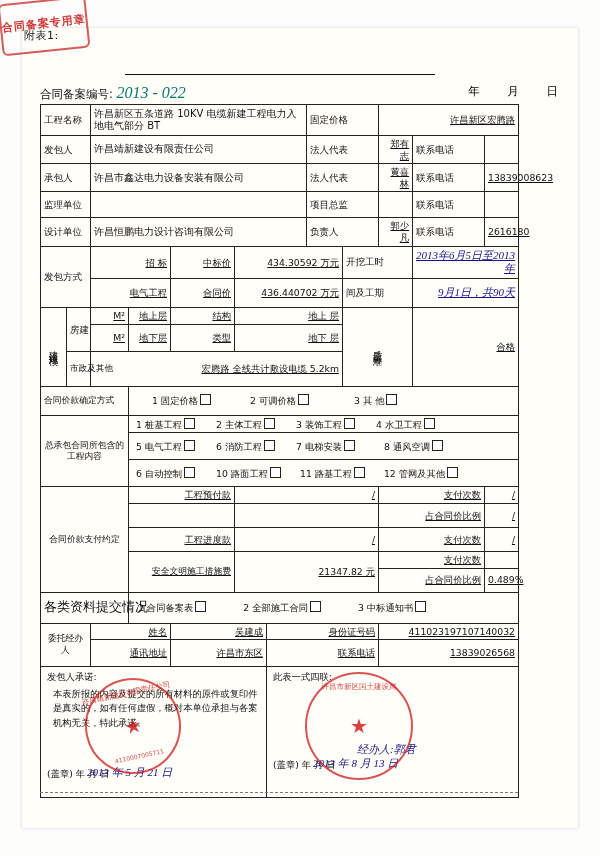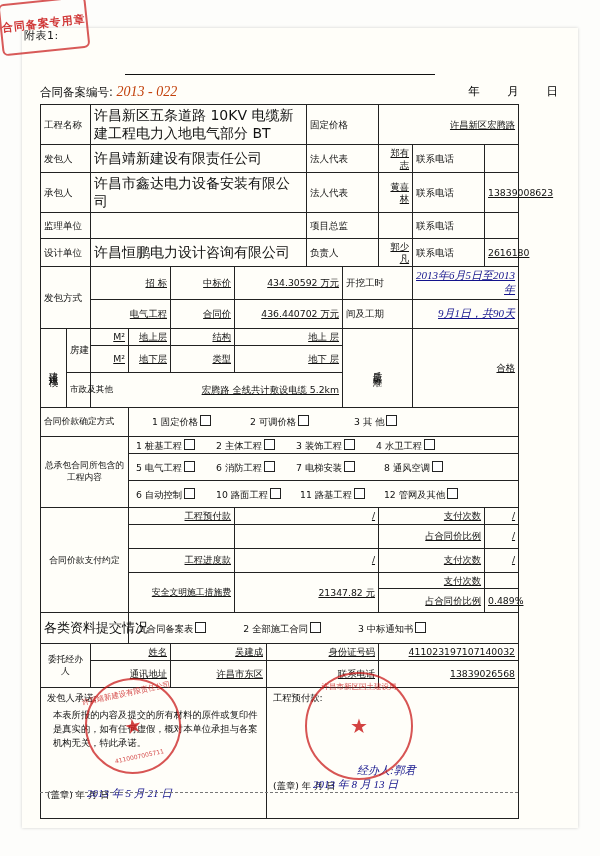--- a/index.html
+++ b/index.html
@@ -58,22 +58,22 @@
   .meta-row {
     position: absolute;
     top: 84px;
     left: 40px;
     width: 480px;
     font-size: 11.5px;
     color: #111;
   }
   .meta-row .num {
     font-family: "Liberation Serif", serif;
-    color: #c2410c;
-    font-size: 14px;
+    color: #0f766e;
+    font-size: 16px;
     font-style: italic;
   }
   .meta-right {
     position: absolute;
     right: 30px;
     top: 84px;
     font-size: 11.5px;
     letter-spacing: 12px;
     margin-left: 40px;
   }
@@ -99,21 +99,21 @@
   }
   .ctr { text-align: right; text-decoration: underline; }
   .lft { text-align: left; }
   .handw {
     font-family: "Liberation Serif", serif;
     color: #13138c;
     font-style: italic;
     font-size: 11px;
   }
   .cellname {
-    font-size: 14px;
+    font-size: 10px;
     line-height: 1.2;
     text-align: left;
     margin-left: 16px;
   }
   .box {
     display: inline-block;
     width: 9px;
     height: 9px;
     border: 1px solid #222;
     vertical-align: -1px;
@@ -405,21 +405,21 @@
     <tr>
       <td colspan="7" style="height:122px;vertical-align:top;padding:4px 6px">
         <div style="margin-bottom:4px">发包人承诺:</div>
         <div style="line-height:1.55;margin-left:6px;margin-right:2px">本表所报的内容及提交的所有材料的原件或复印件是真实的，如有任何虚假，概对本单位承担与各案机构无关，特此承诺。</div>
         <div style="position:relative;margin-top:38px">
           <span>(盖章)          年    月    日</span>
           <span class="handw" style="position:absolute;left:40px;top:-2px">2013 年 5 月 21 日</span>
         </div>
       </td>
       <td colspan="7" style="height:122px;vertical-align:top;padding:4px 6px">
-        <div>工程预付款:</div>
+        <div>此表一式四联:</div>
         <div style="position:relative;margin-top:76px">
           <span class="handw" style="position:absolute;left:84px;top:-16px">
             <span>经办人:</span><span>郭君</span>
           </span>
           <span>(盖章)          年    月    日</span>
           <span class="handw" style="position:absolute;left:40px;top:-2px">2013 年 8 月 13 日</span>
         </div>
       </td>
     </tr>
   </tbody>

